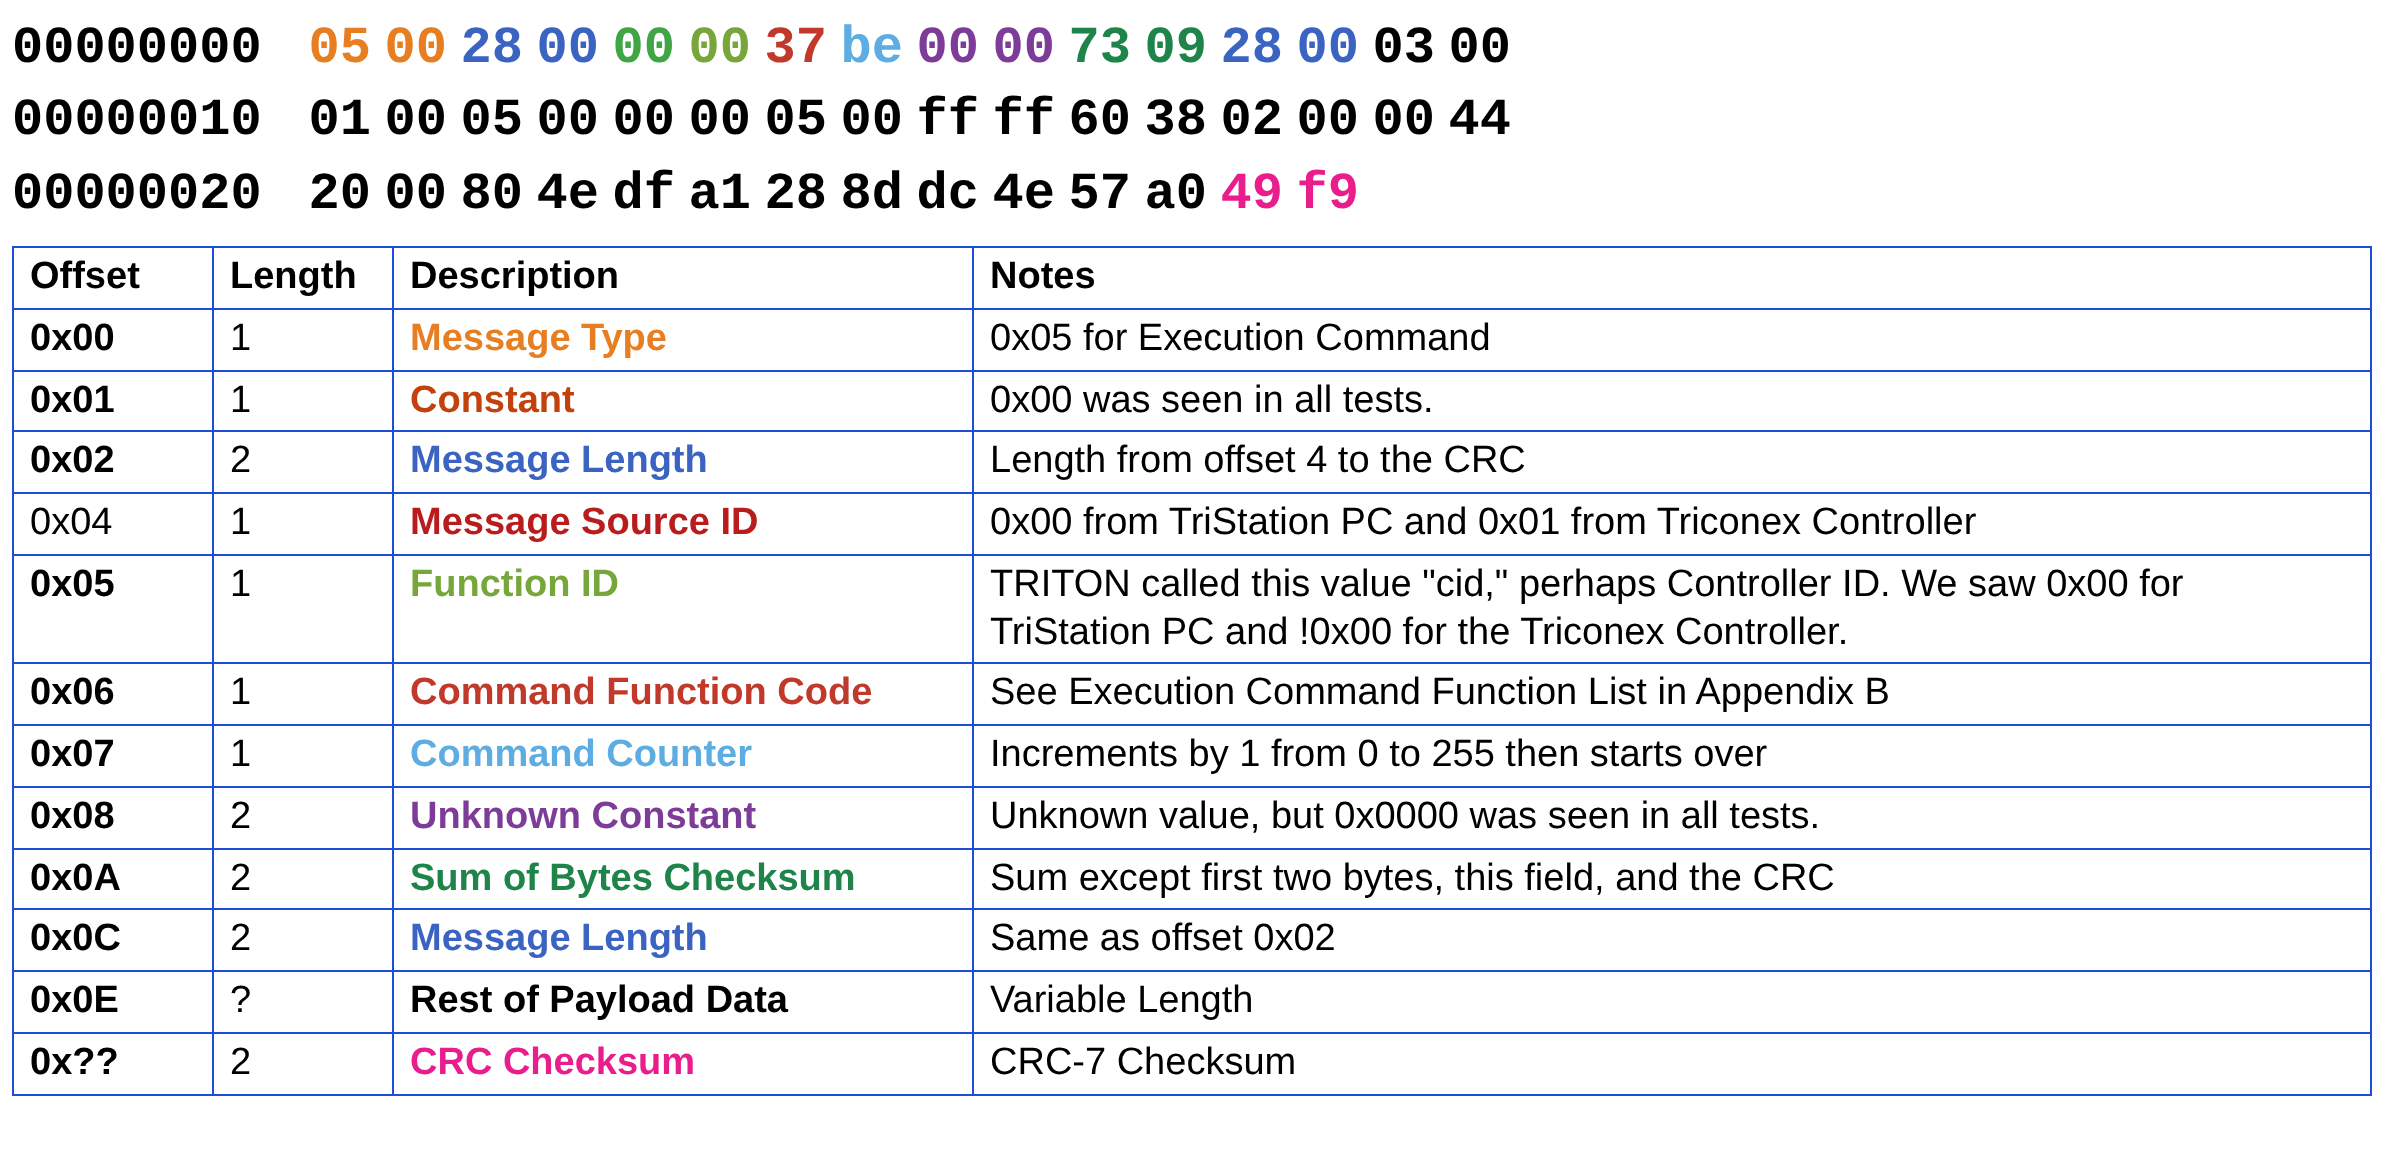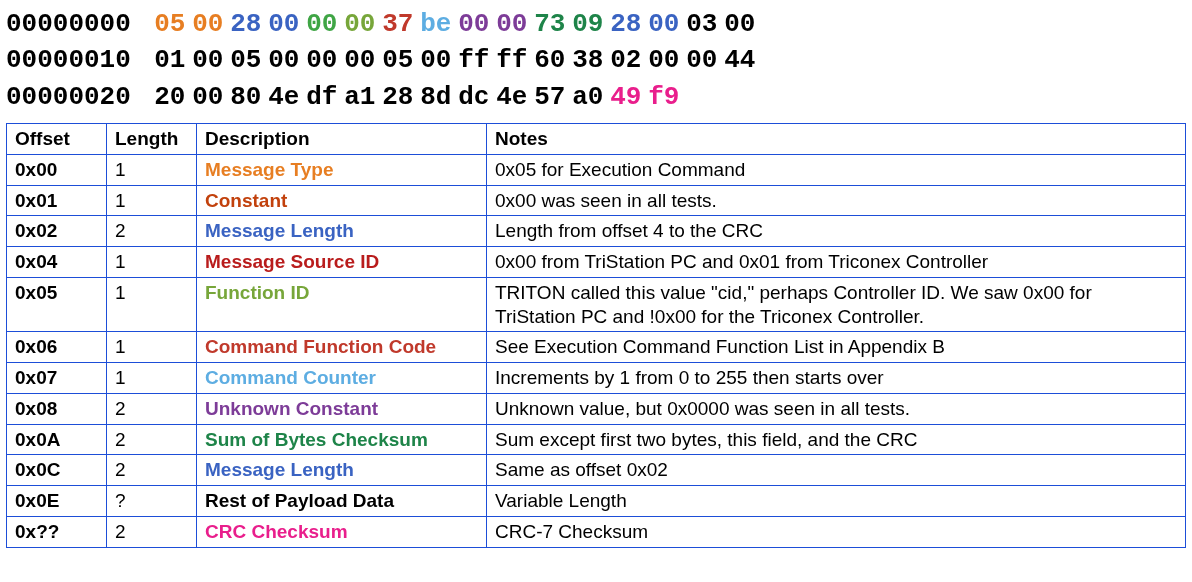--- a/index.html
+++ b/index.html
@@ -83,21 +83,21 @@
         <td class="desc" style="color: #c2410c;">Constant</td>
         <td>0x00 was seen in all tests.</td>
       </tr>
       <tr>
         <td style="font-weight: bold;">0x02</td>
         <td>2</td>
         <td class="desc" style="color: rgb(58, 99, 194);">Message Length</td>
         <td>Length from offset 4 to the CRC</td>
       </tr>
       <tr>
-        <td style="font-weight: bold;">0x04</td>
+        <td style="font-weight: normal;">0x04</td>
         <td>1</td>
         <td class="desc" style="color: #b91c1c;">Message Source ID</td>
         <td>0x00 from TriStation PC and 0x01 from Triconex Controller</td>
       </tr>
       <tr>
         <td style="font-weight: bold;">0x05</td>
         <td>1</td>
         <td class="desc" style="color: rgb(119, 166, 58);">Function ID</td>
         <td>TRITON called this value "cid," perhaps Controller ID. We saw 0x00 for TriStation PC and !0x00 for the Triconex Controller.</td>
       </tr>

